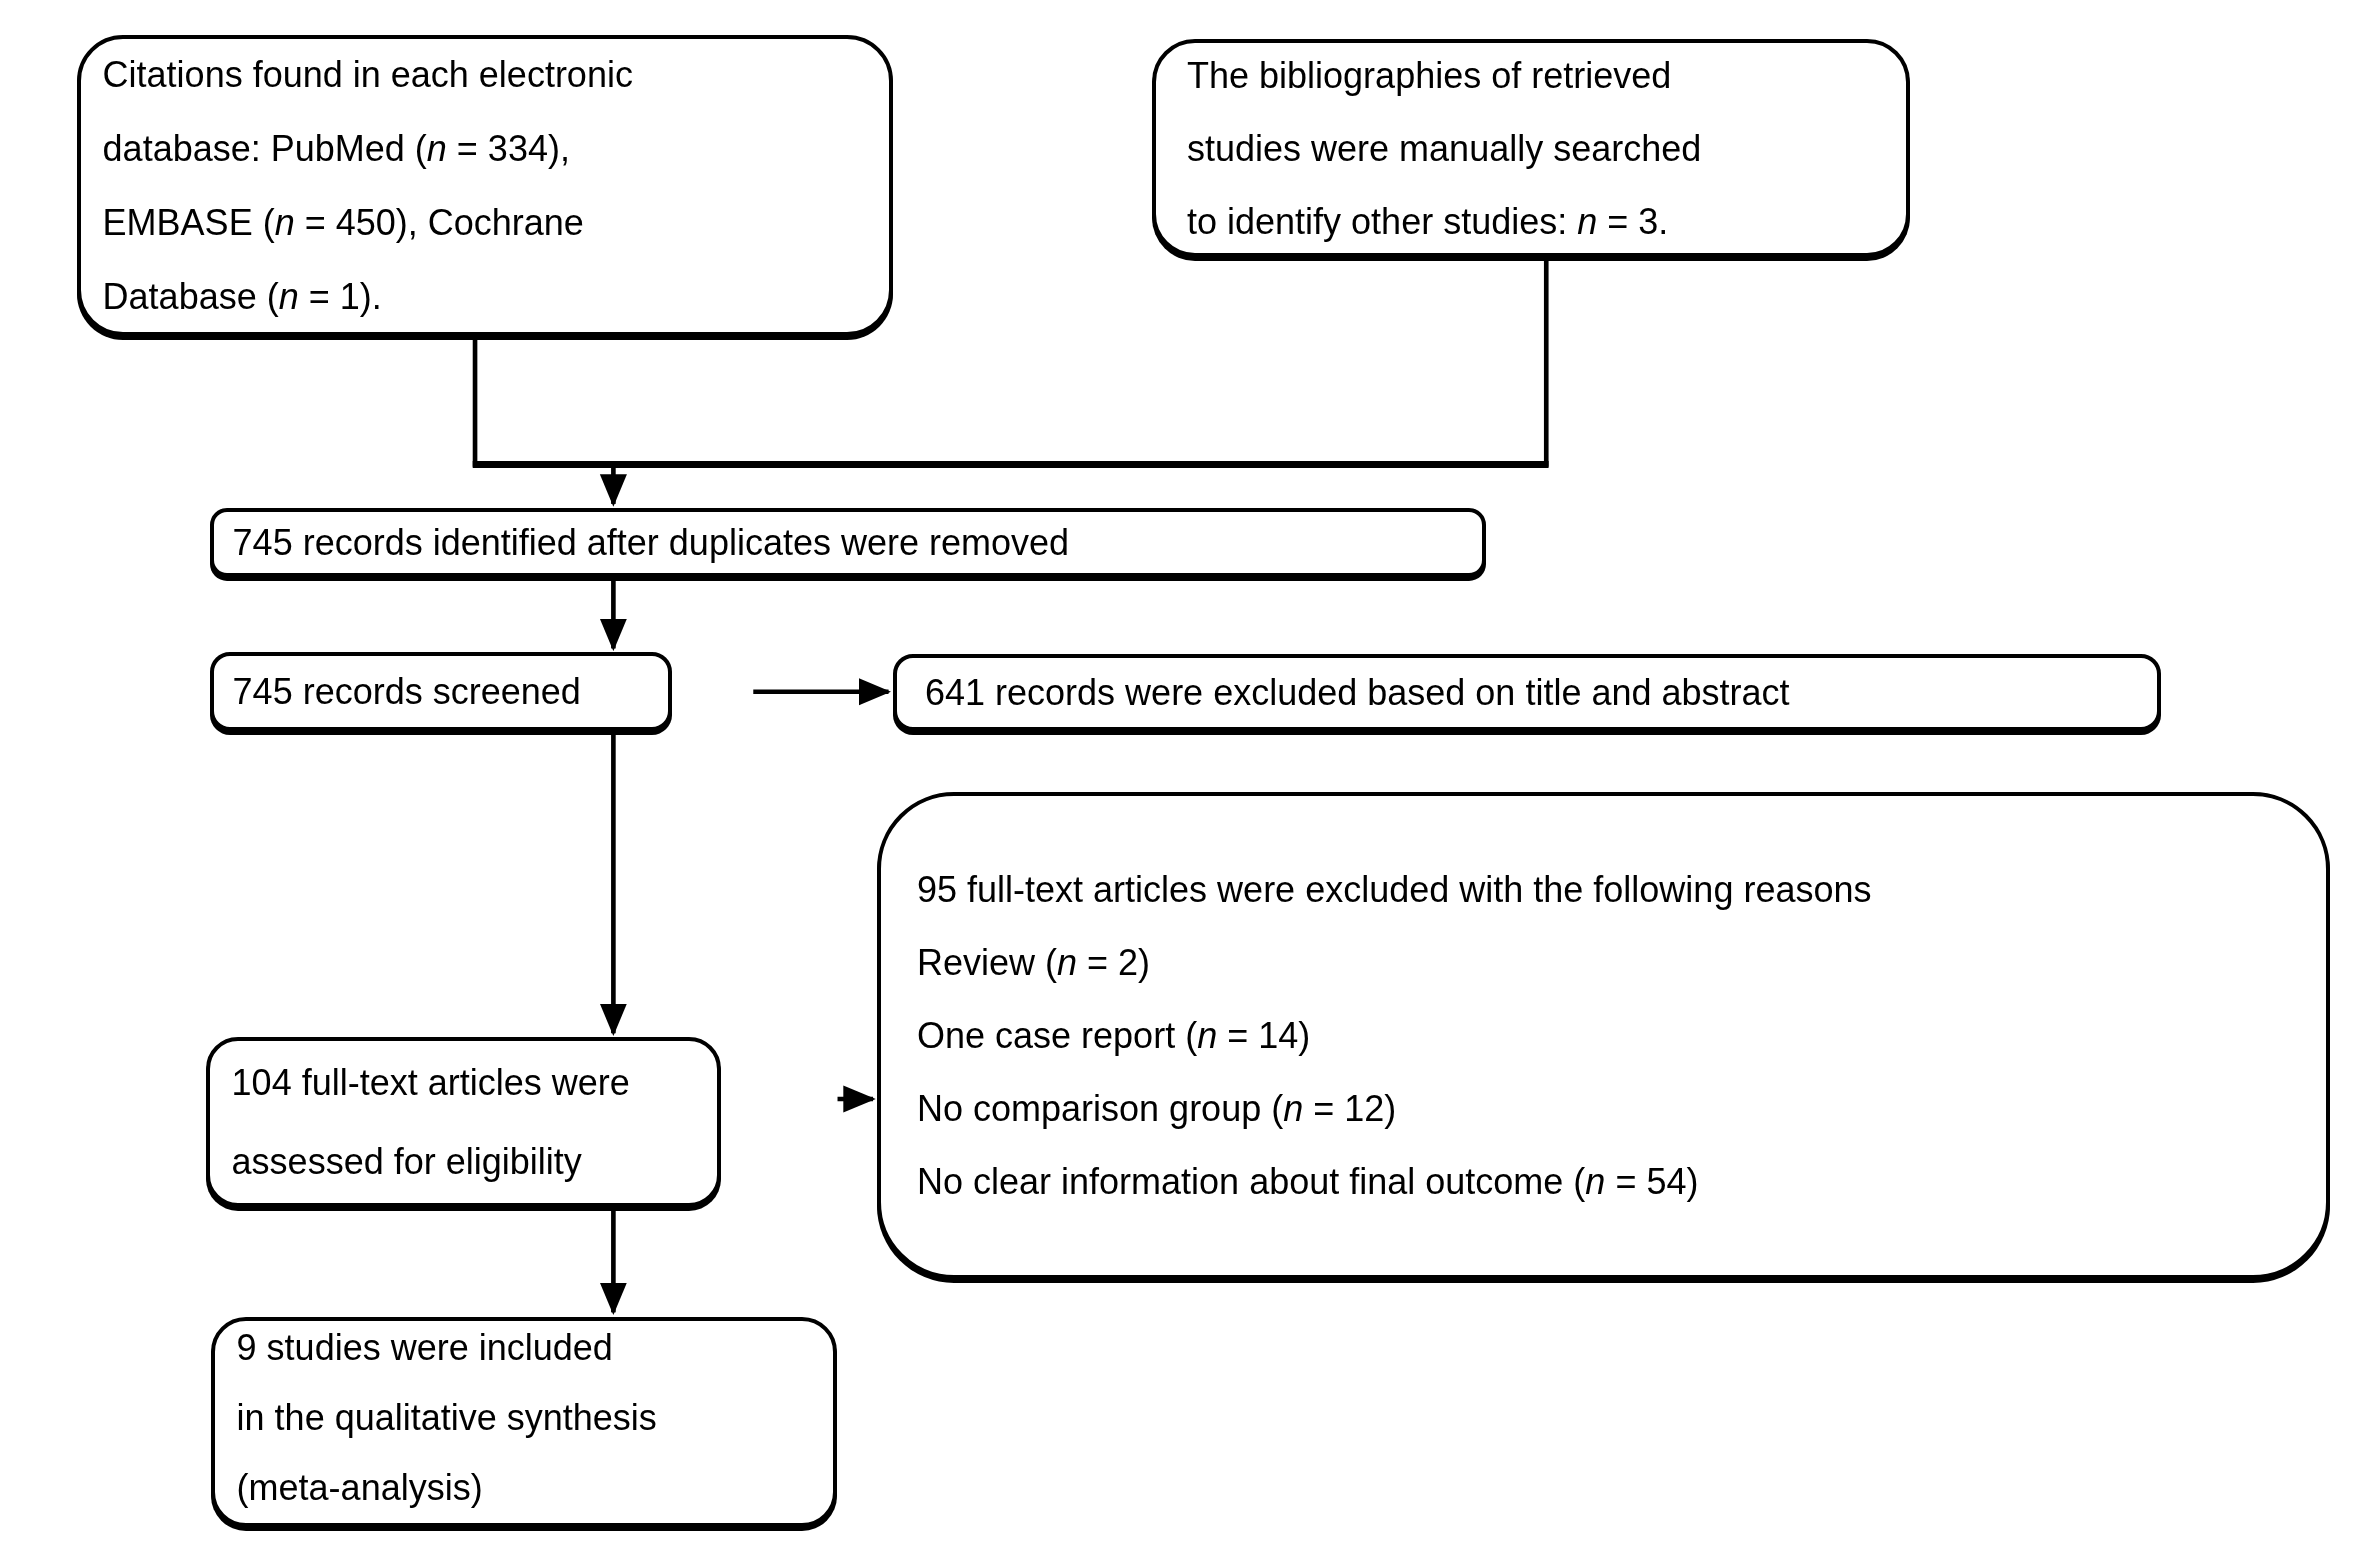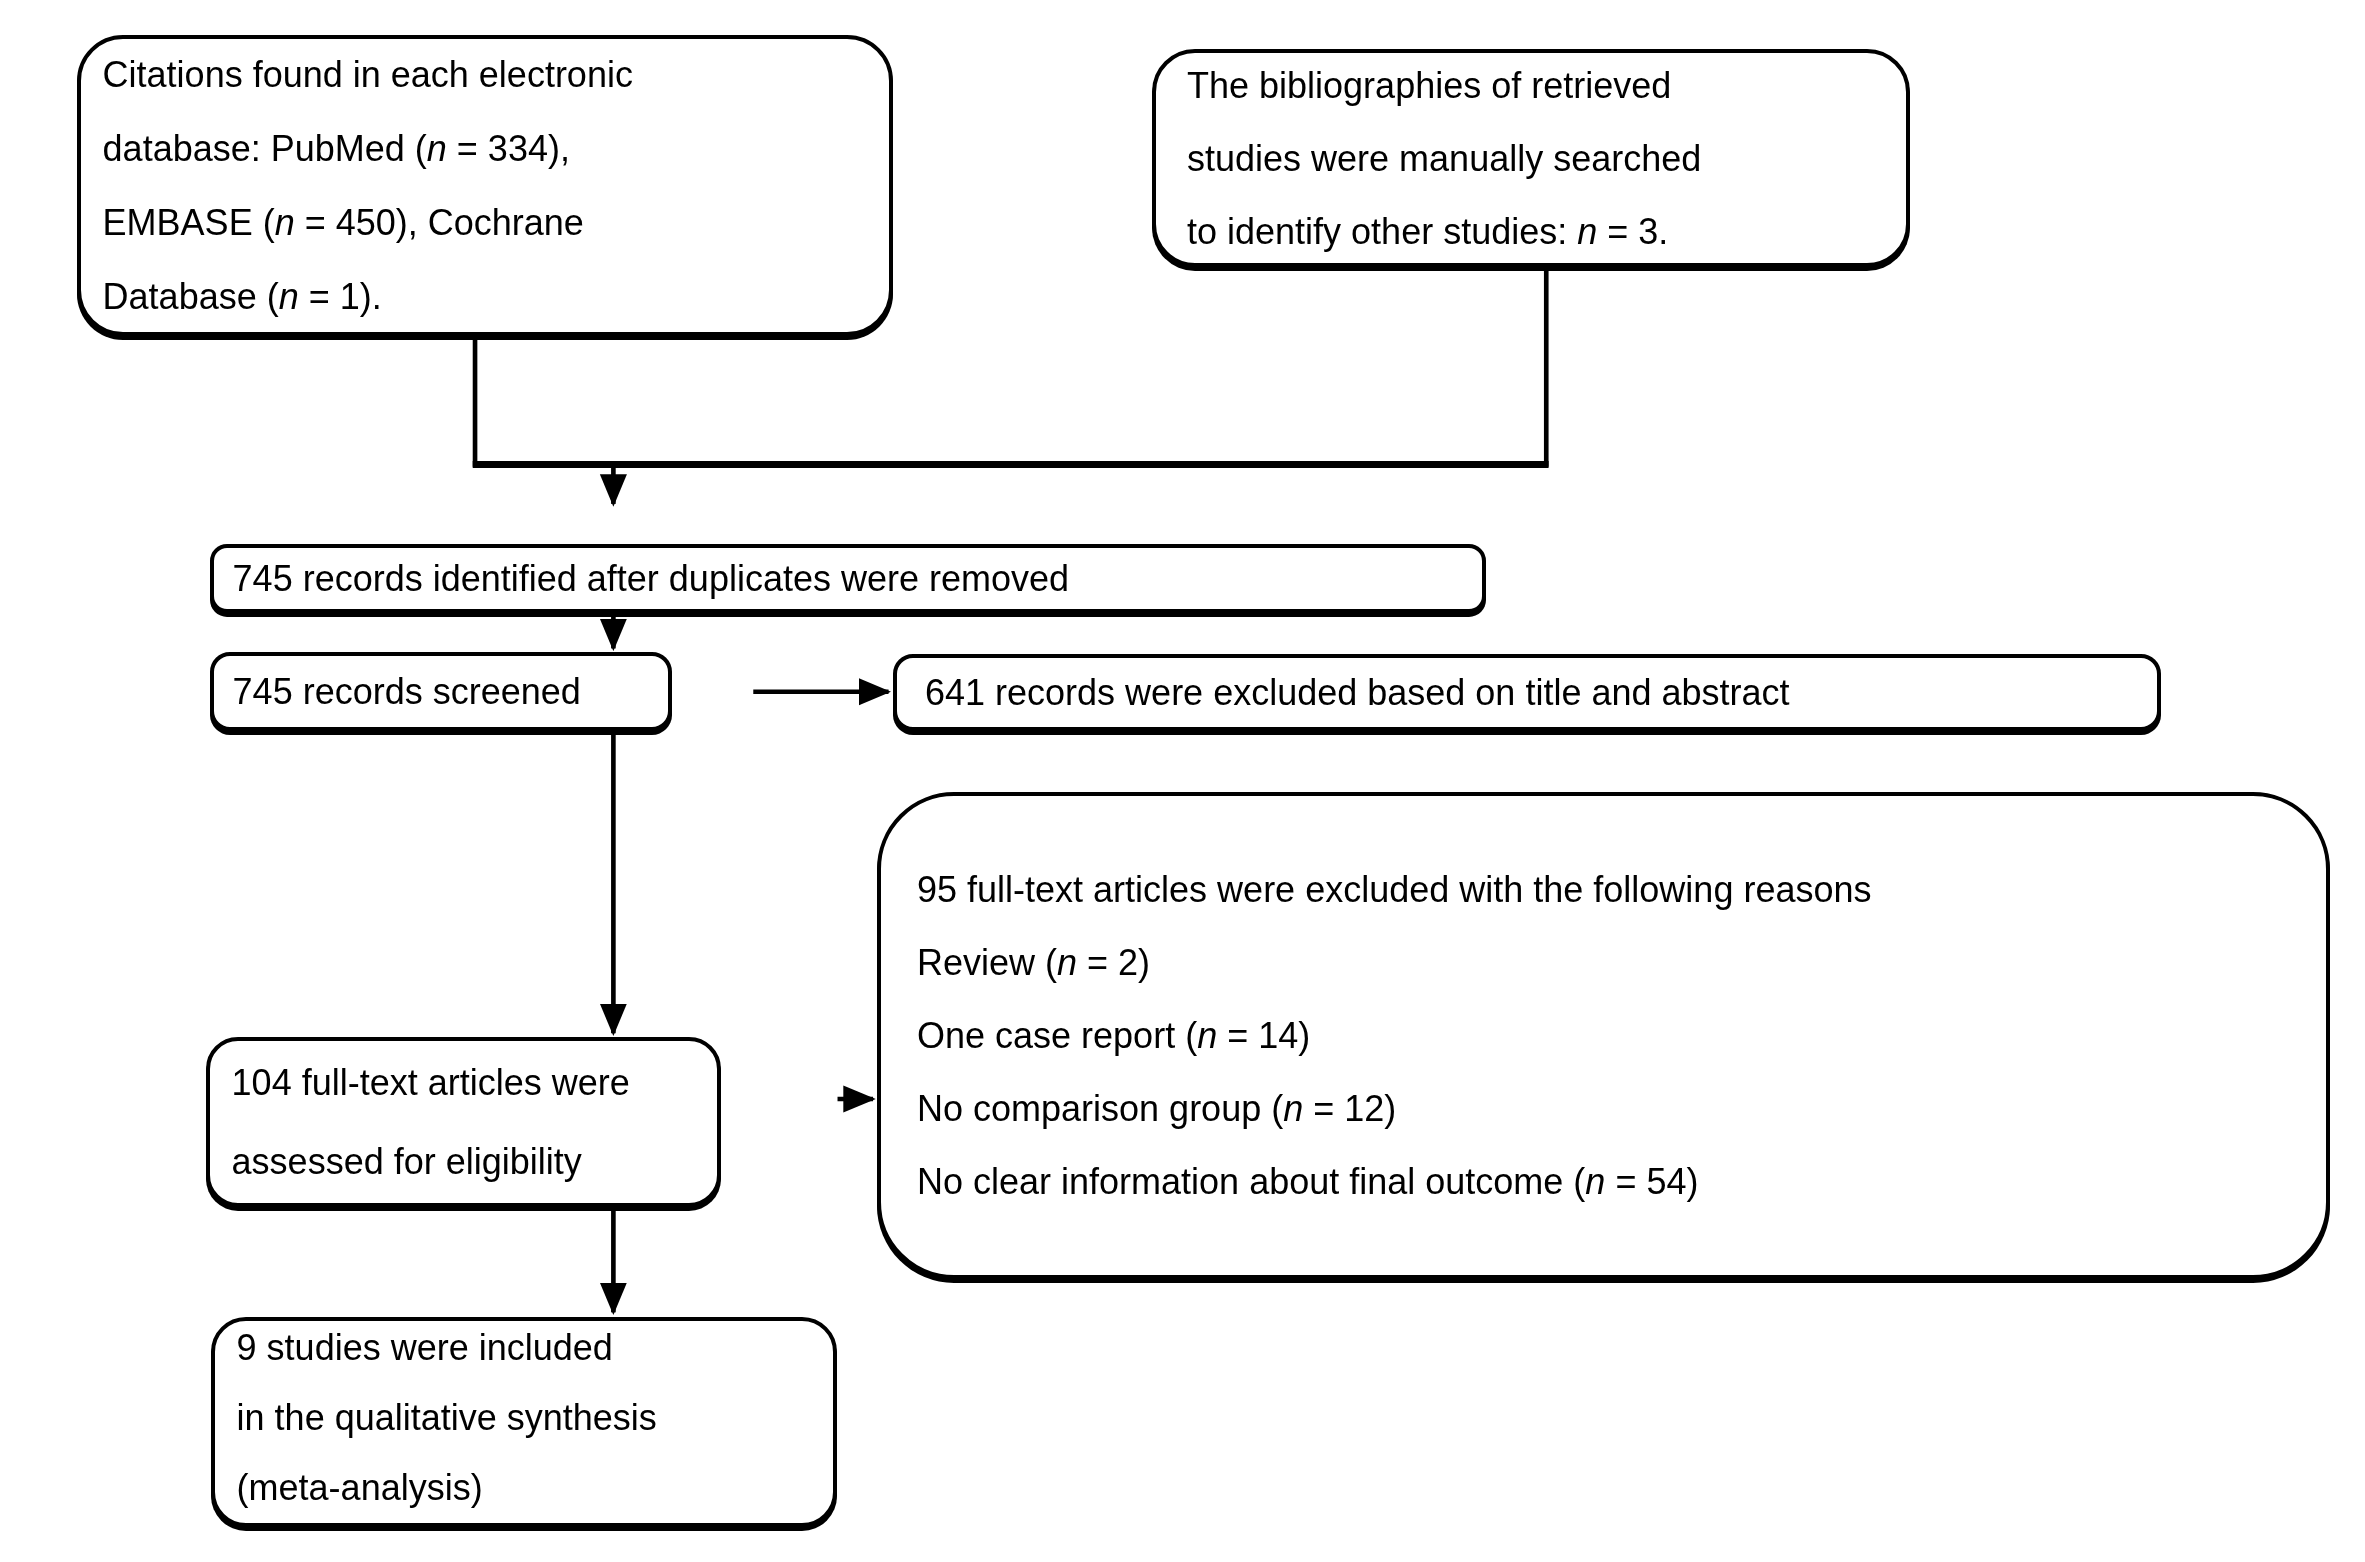--- a/index.html
+++ b/index.html
@@ -35,22 +35,22 @@
     justify-content: center;
     white-space: nowrap;
     font-size: 36px;
     line-height: 73px;
   }
   .box .line { display: block; }
   .it { font-style: italic; }
 
   
   #box-citations-databases        { left: 77px;  top: 35px;   width: 816px; height: 301px; border-radius: 46px;  padding-left: 21.6px; line-height: 74px; }
-  #box-manual-bibliography-search { left: 1152px; top: 49px;   width: 758px;  height: 218px; border-radius: 43px;  padding-left: 31px; line-height: 73px; }
-  #box-records-identified         { left: 210px;  top: 508px;  width: 1276px; height: 69px;  border-radius: 17px;  padding-left: 18.6px; line-height: normal; margin-top: 36px; }
+  #box-manual-bibliography-search { left: 1152px; top: 39px;   width: 758px;  height: 218px; border-radius: 43px;  padding-left: 31px; line-height: 73px; }
+  #box-records-identified         { left: 210px;  top: 508px;  width: 1276px; height: 69px;  border-radius: 17px;  padding-left: 18.6px; line-height: normal; }
   #box-records-screened           { left: 210px;  top: 652px;  width: 462px;  height: 79px; border-radius: 20px;  padding-left: 18.6px; line-height: normal; }
   #box-records-excluded           { left: 893px; top: 654px;  width: 1268px; height: 77px; border-radius: 20px;  padding-left: 28px; line-height: normal; }
   #box-fulltext-excluded-reasons  { left: 877px; top: 792px; width: 1453px; height: 487px; border-radius: 77px; padding-left: 36px; line-height: 73px; }
   #box-fulltext-assessed          { left: 206px;  top: 1037px; width: 515px;  height: 170px; border-radius: 32px;  padding-left: 21.6px; line-height: 79px; }
   #box-studies-included           { left: 211px;  top: 1317px; width: 626px;  height: 210px; border-radius: 35px;  padding-left: 21.6px; line-height: 70px; justify-content: flex-end; }
 </style>
 </head>
 <body>
 
 <div class="canvas">

